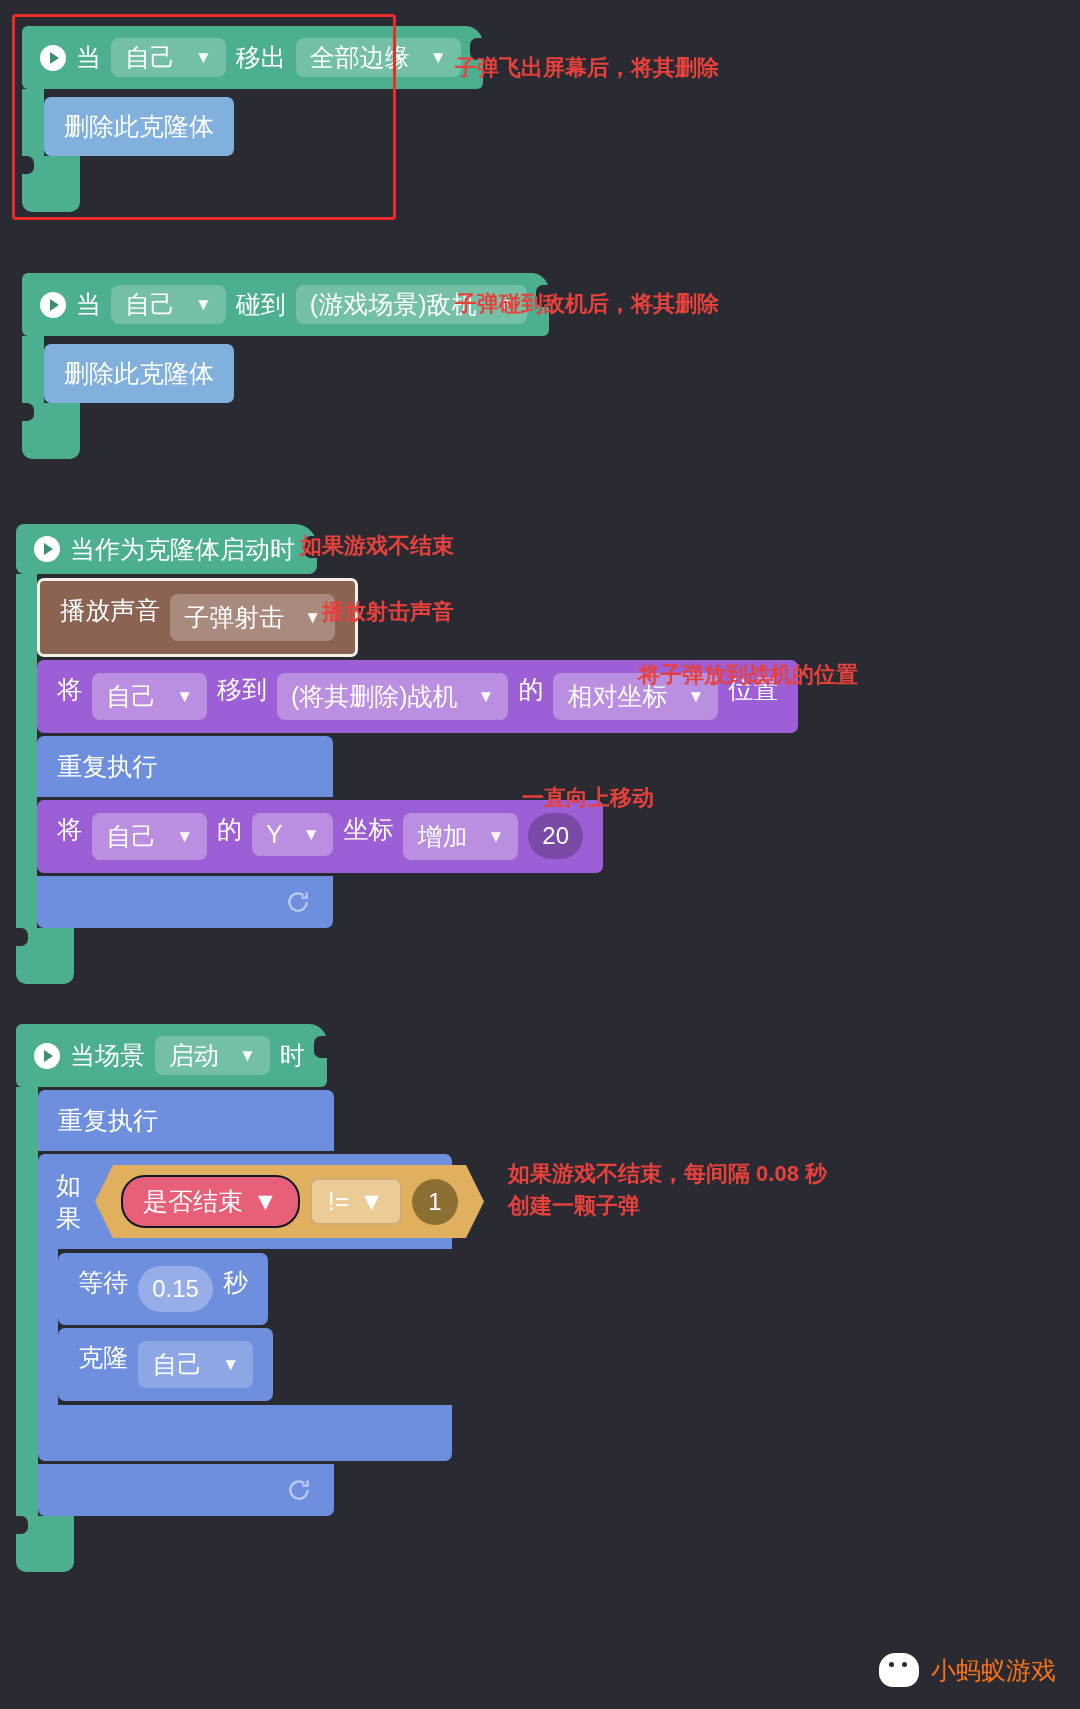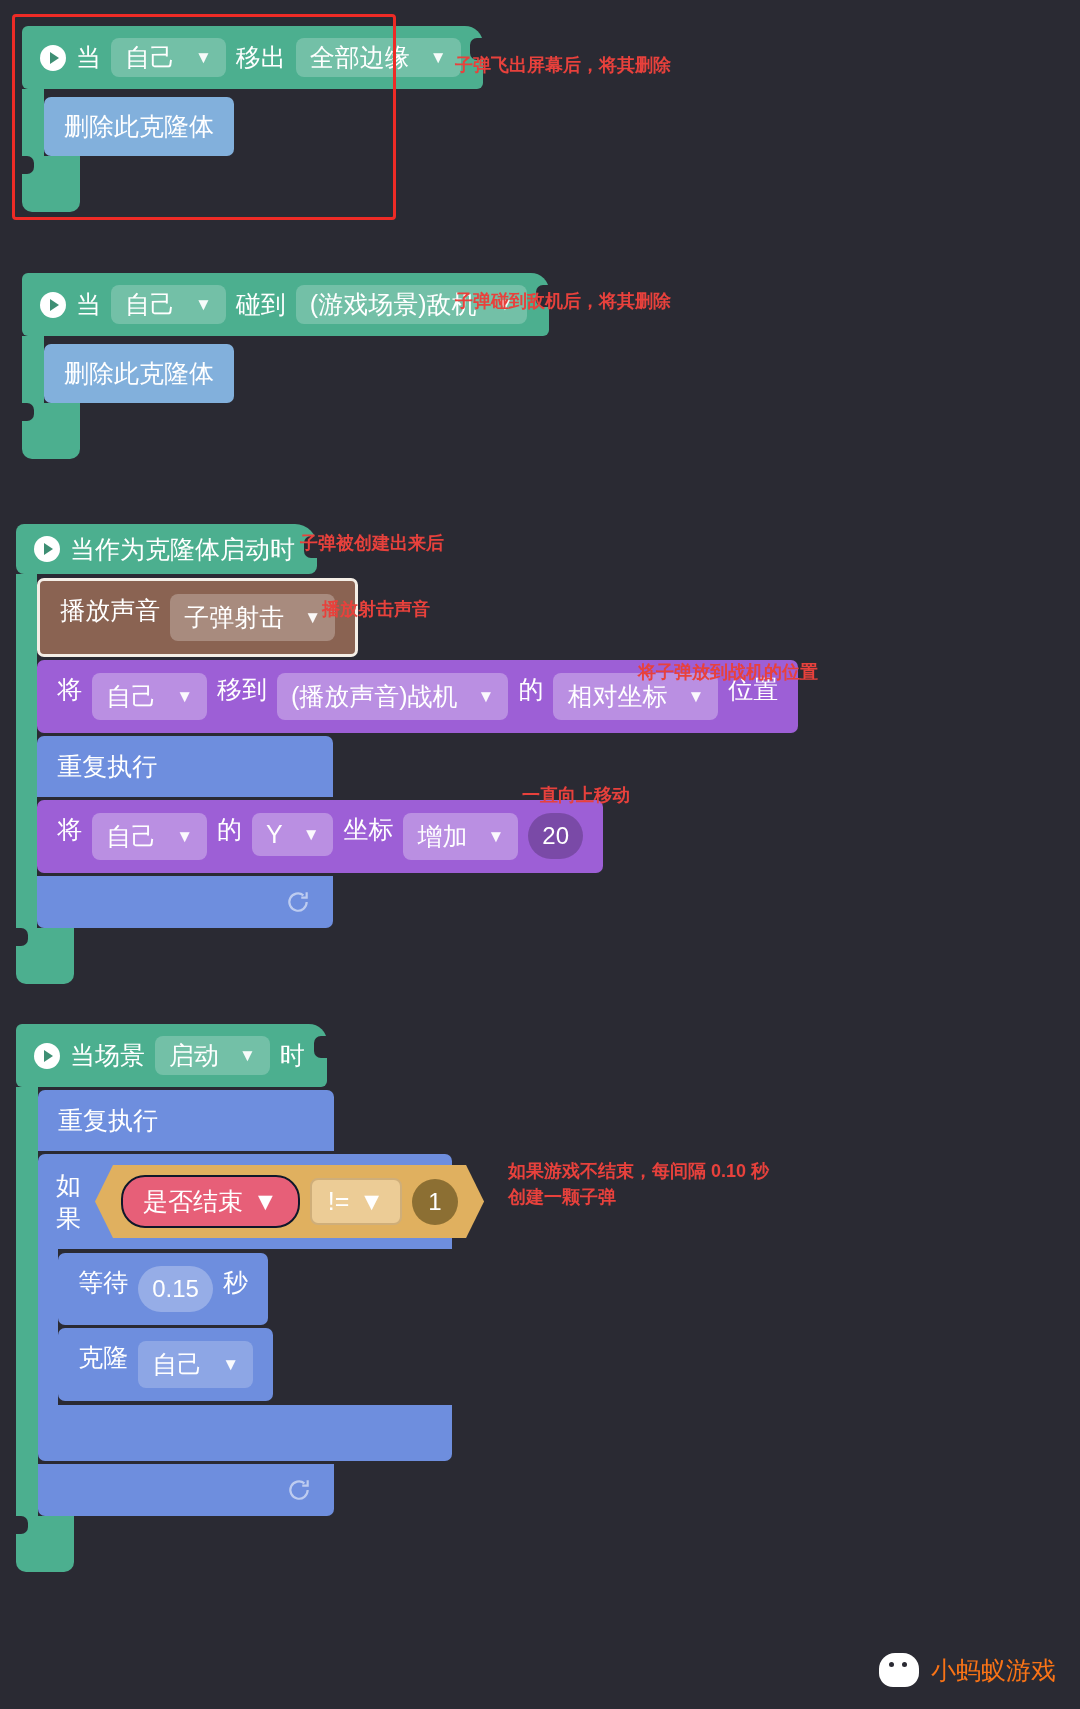--- a/index.html
+++ b/index.html
@@ -120,21 +120,21 @@
     position:relative;
   }
   .foot::after{
     content:"";position:absolute;left:0;top:0;width:12px;height:18px;
     background:#2a2a33;border-radius:0 7px 7px 0;
   }
   .spine{background:#4caf8f;width:22px;}
 
   
   .note{
-    position:absolute;color:#e8413c;font-size:18px;line-height:1.45;
+    position:absolute;color:#e8413c;font-size:22px;line-height:1.45;
     white-space:pre-line;font-weight:bold;
   }
 
   
   .redbox{
     position:absolute;border:3px solid #ee2b26;border-radius:4px;
     pointer-events:none;
   }
 
   
@@ -241,21 +241,21 @@
 
         
         <div class="stmt purple" style="margin-top:3px;">
           <span>将</span>
           <span class="pill">
             <span>自己</span>
             <span class="caret">▼</span>
           </span>
           <span>移到</span>
           <span class="pill">
-            <span>(播放声音)战机</span>
+            <span>(将其删除)战机</span>
             <span class="caret">▼</span>
           </span>
           <span>的</span>
           <span class="pill">
             <span>相对坐标</span>
             <span class="caret">▼</span>
           </span>
           <span>位置</span>
         </div>
 
@@ -290,21 +290,21 @@
               <path d="M20 12a8 8 0 1 1-3-6.2"></path>
                 <polyline points="20 3 20 8 15 8"></polyline>
             </svg>
           </div>
         </div>
       </div>
     </div>
     <div class="foot"></div>
   </div>
 
-  <div class="note" style="left:300px;top:530px;">子弹被创建出来后</div>
+  <div class="note" style="left:300px;top:530px;">如果游戏不结束</div>
   <div class="note" style="left:322px;top:596px;">播放射击声音</div>
   <div class="note" style="left:638px;top:659px;">将子弹放到战机的位置</div>
   <div class="note" style="left:522px;top:782px;">一直向上移动</div>
 
   <div class="script" style="left:16px;top:1024px;">
     <div class="hat notch">
       <span class="play-icon">
           <i></i>
         </span>
       <span class="lbl">当场景</span>
@@ -367,21 +367,21 @@
               <path d="M20 12a8 8 0 1 1-3-6.2"></path>
                 <polyline points="20 3 20 8 15 8"></polyline>
             </svg>
           </div>
         </div>
       </div>
     </div>
     <div class="foot"></div>
   </div>
 
-  <div class="note" style="left:508px;top:1158px;">如果游戏不结束，每间隔 0.10 秒
+  <div class="note" style="left:508px;top:1158px;">如果游戏不结束，每间隔 0.08 秒
 创建一颗子弹</div>
 
   <div class="watermark">
     <span class="wx-icon"></span>
     <span class="wm-text">小蚂蚁游戏</span>
   </div>
 
 </div>
 
 </body></html>

